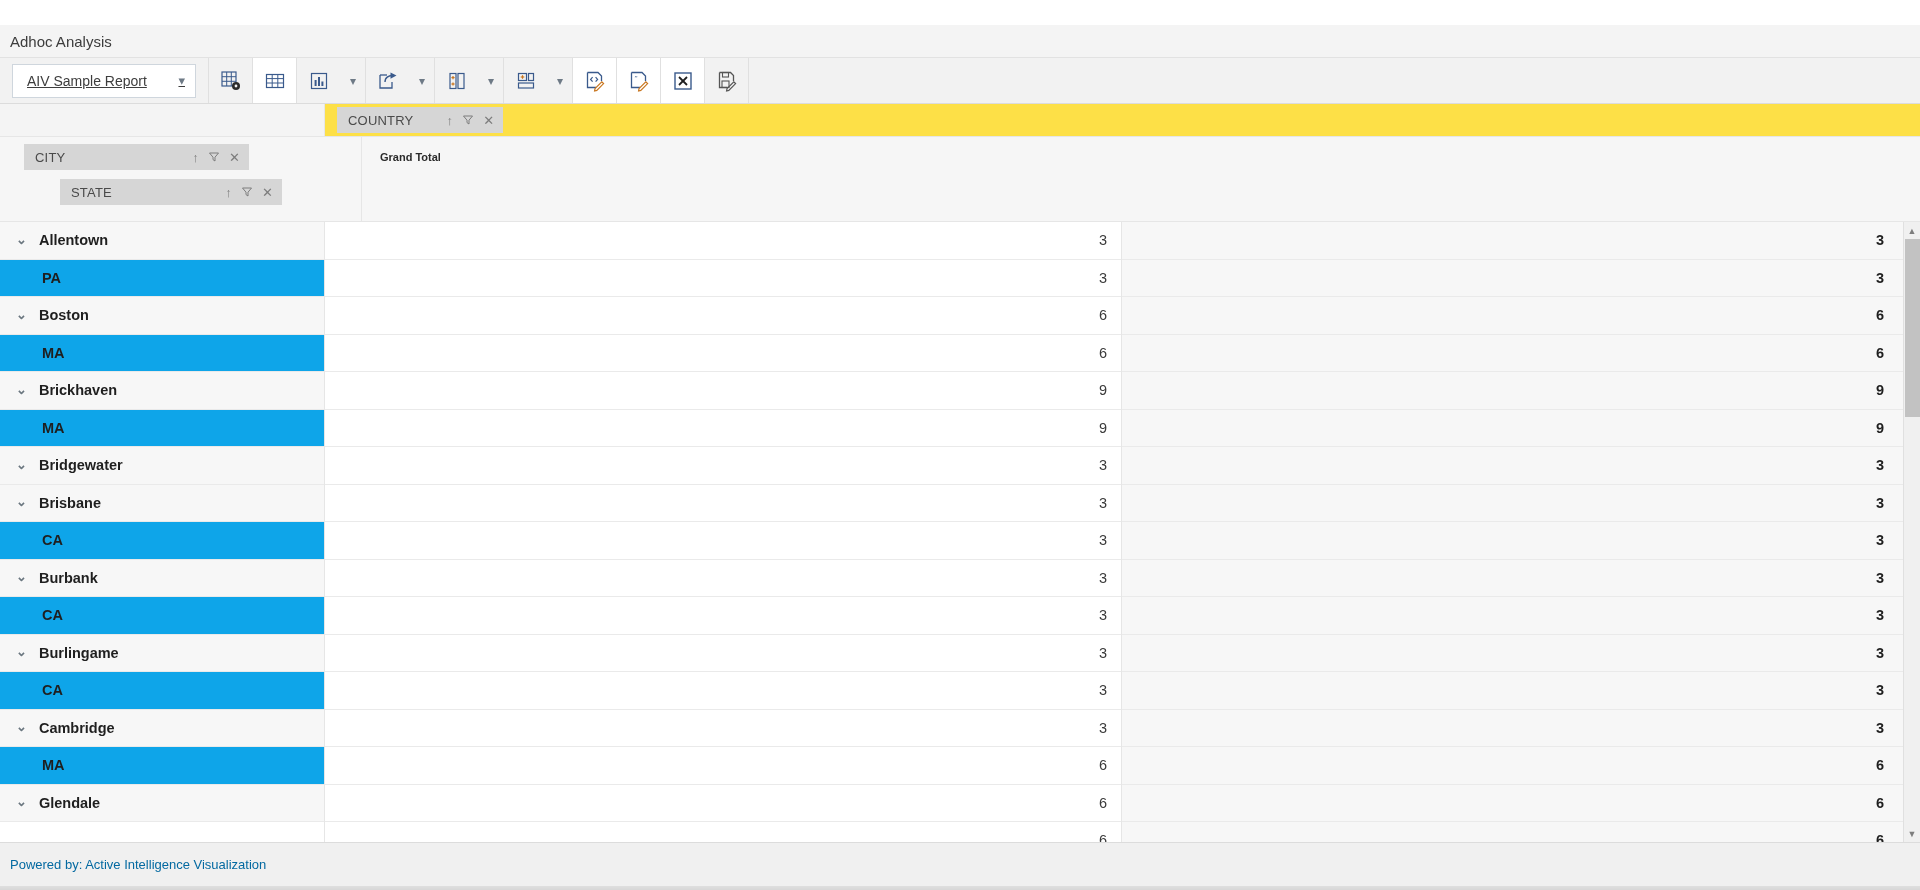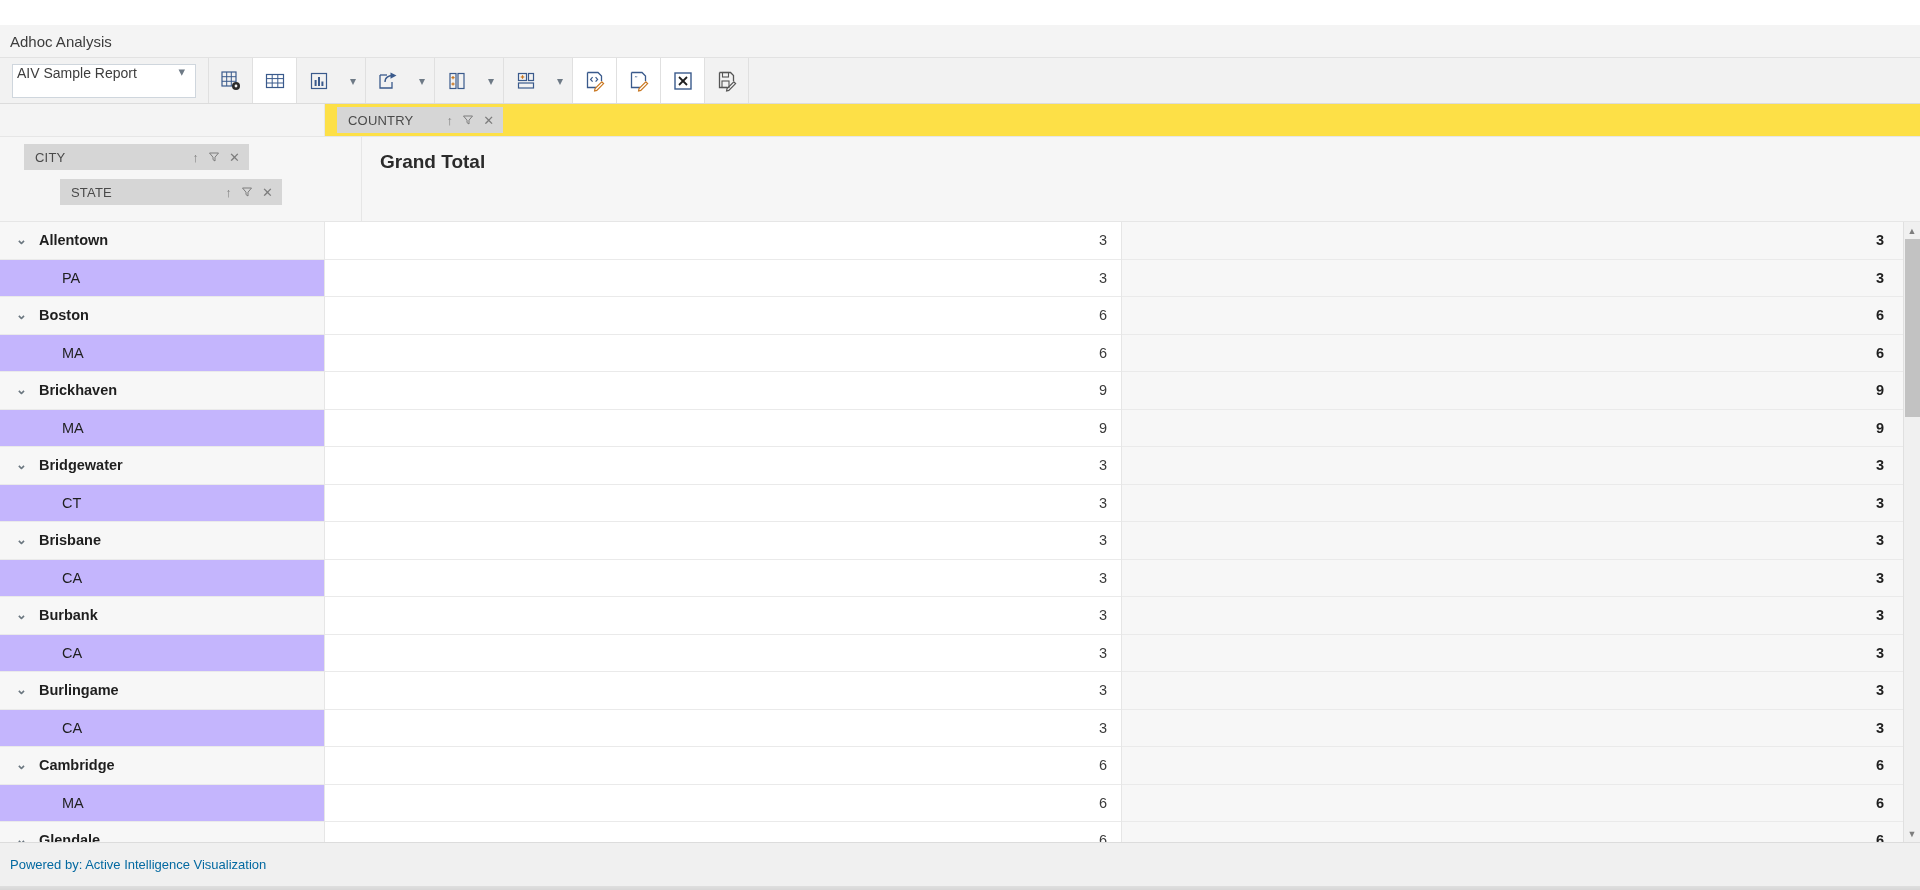--- a/index.html
+++ b/index.html
@@ -35,25 +35,26 @@
     align-items: stretch;
   }
   .tb-select-wrap {
     display: flex; align-items: center;
     padding: 0 12px;
   }
   .report-select {
     width: 184px; height: 34px;
     border: 1px solid #cfd6dd;
     background: #ffffff;
-    display: flex; 
+    display: flex; align-items: center;
     justify-content: space-between;
-    padding: 0 10px 0 4px;
+    padding: 0 10px 0 14px;
     font-size: 14px; color: #3d3d3d;
     cursor: pointer;
+    text-decoration: underline;
   }
   .report-select .caret { color:#6e7a86; font-size: 13px; line-height: 1;}
   .tb-btn {
     width: 44px;
     display: flex; align-items: center; justify-content: center;
     cursor: pointer;
     border-left: 1px solid transparent;
   }
   .tb-btn.sep { border-left: 1px solid #e0e0e0; }
   .tb-btn.white { background: #ffffff; }
@@ -127,21 +128,21 @@
   }
   #col-header .hdr-usa {
     width: 797px;
     border-right: 1px solid #e6e6e6;
     padding: 14px 0 0 18px;
     font-size: 15px; font-weight: bold; color: #2b2b2b;
   }
   #col-header .hdr-grand {
     flex: 1;
     padding: 14px 0 0 18px;
-    font-size: 19px; font-weight: bold; color: #2b2b2b;
+    font-size: 11px; font-weight: bold; color: #2b2b2b;
   }
 
   
   #grid-wrap {
     display: flex;
     height: 620px;
     position: relative;
     overflow: hidden;
   }
   .grid-col-rows { width: 325px; border-right: 1px solid #e6e6e6; }
@@ -156,23 +157,23 @@
     font-size: 14.5px;
   }
   .cell.city {
     background: #f7f7f7;
     font-weight: bold; color: #1f1f1f;
     padding-left: 16px;
     gap: 12px;
     cursor: pointer;
   }
   .cell.state {
-    background: #c4b5fd;
-    font-weight: normal; color: #1f1f1f;
-    padding-left: 62px;
+    background: #0ea5e9;
+    font-weight: bold; color: #1f1f1f;
+    padding-left: 42px;
   }
   .cell.num {
     justify-content: flex-end;
     padding-right: 14px;
     color: #3a3a3a;
     background: #ffffff;
   }
   .cell.num.total {
     font-weight: bold; color: #1f1f1f;
     background: #f7f7f7;
@@ -418,23 +419,20 @@
         <span class="chev">⌄</span>
         <span>Brickhaven</span>
       </div>
       <div class="cell state">
         <span>MA</span>
       </div>
       <div class="cell city">
         <span class="chev">⌄</span>
         <span>Bridgewater</span>
       </div>
-      <div class="cell state">
-        <span>CT</span>
-      </div>
       <div class="cell city">
         <span class="chev">⌄</span>
         <span>Brisbane</span>
       </div>
       <div class="cell state">
         <span>CA</span>
       </div>
       <div class="cell city">
         <span class="chev">⌄</span>
         <span>Burbank</span>

